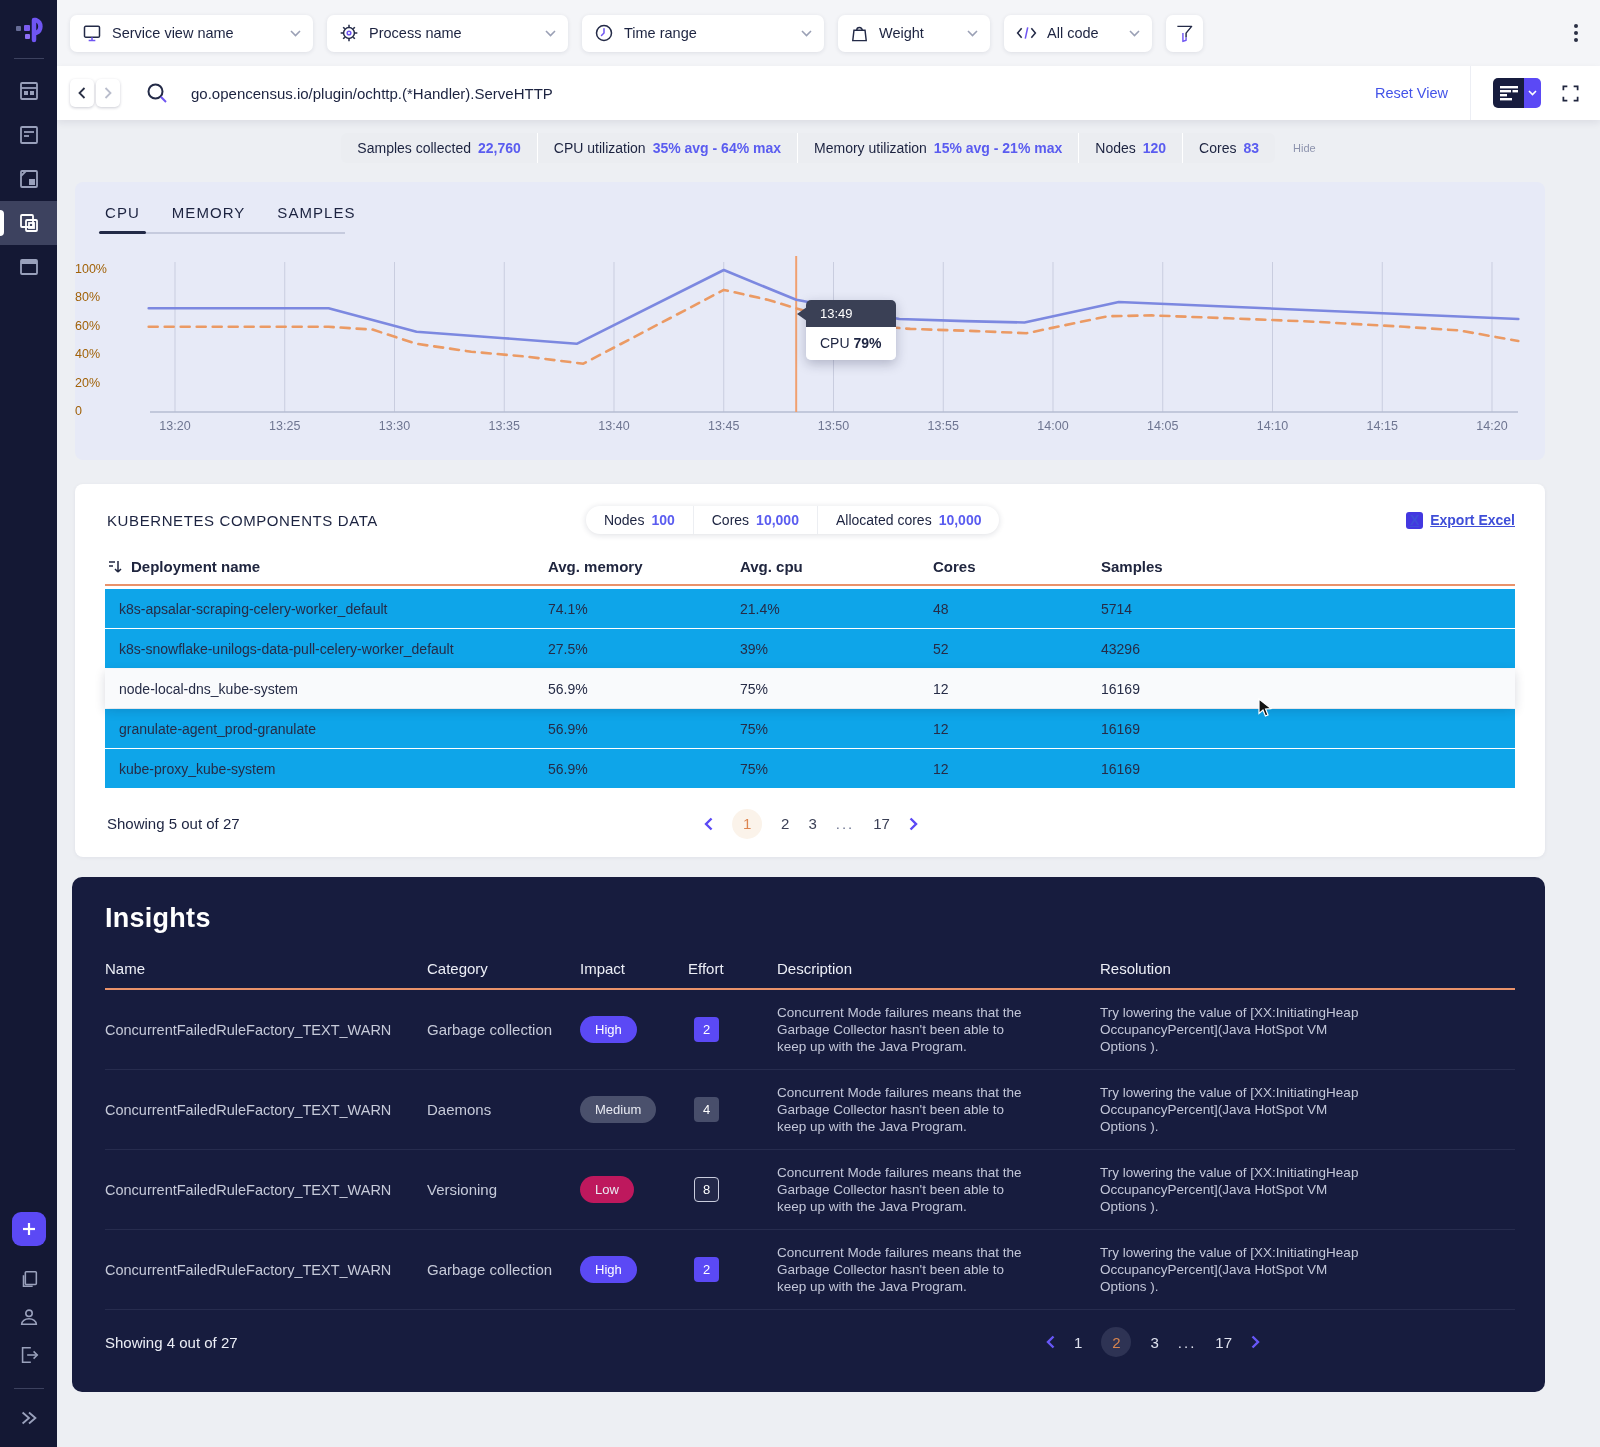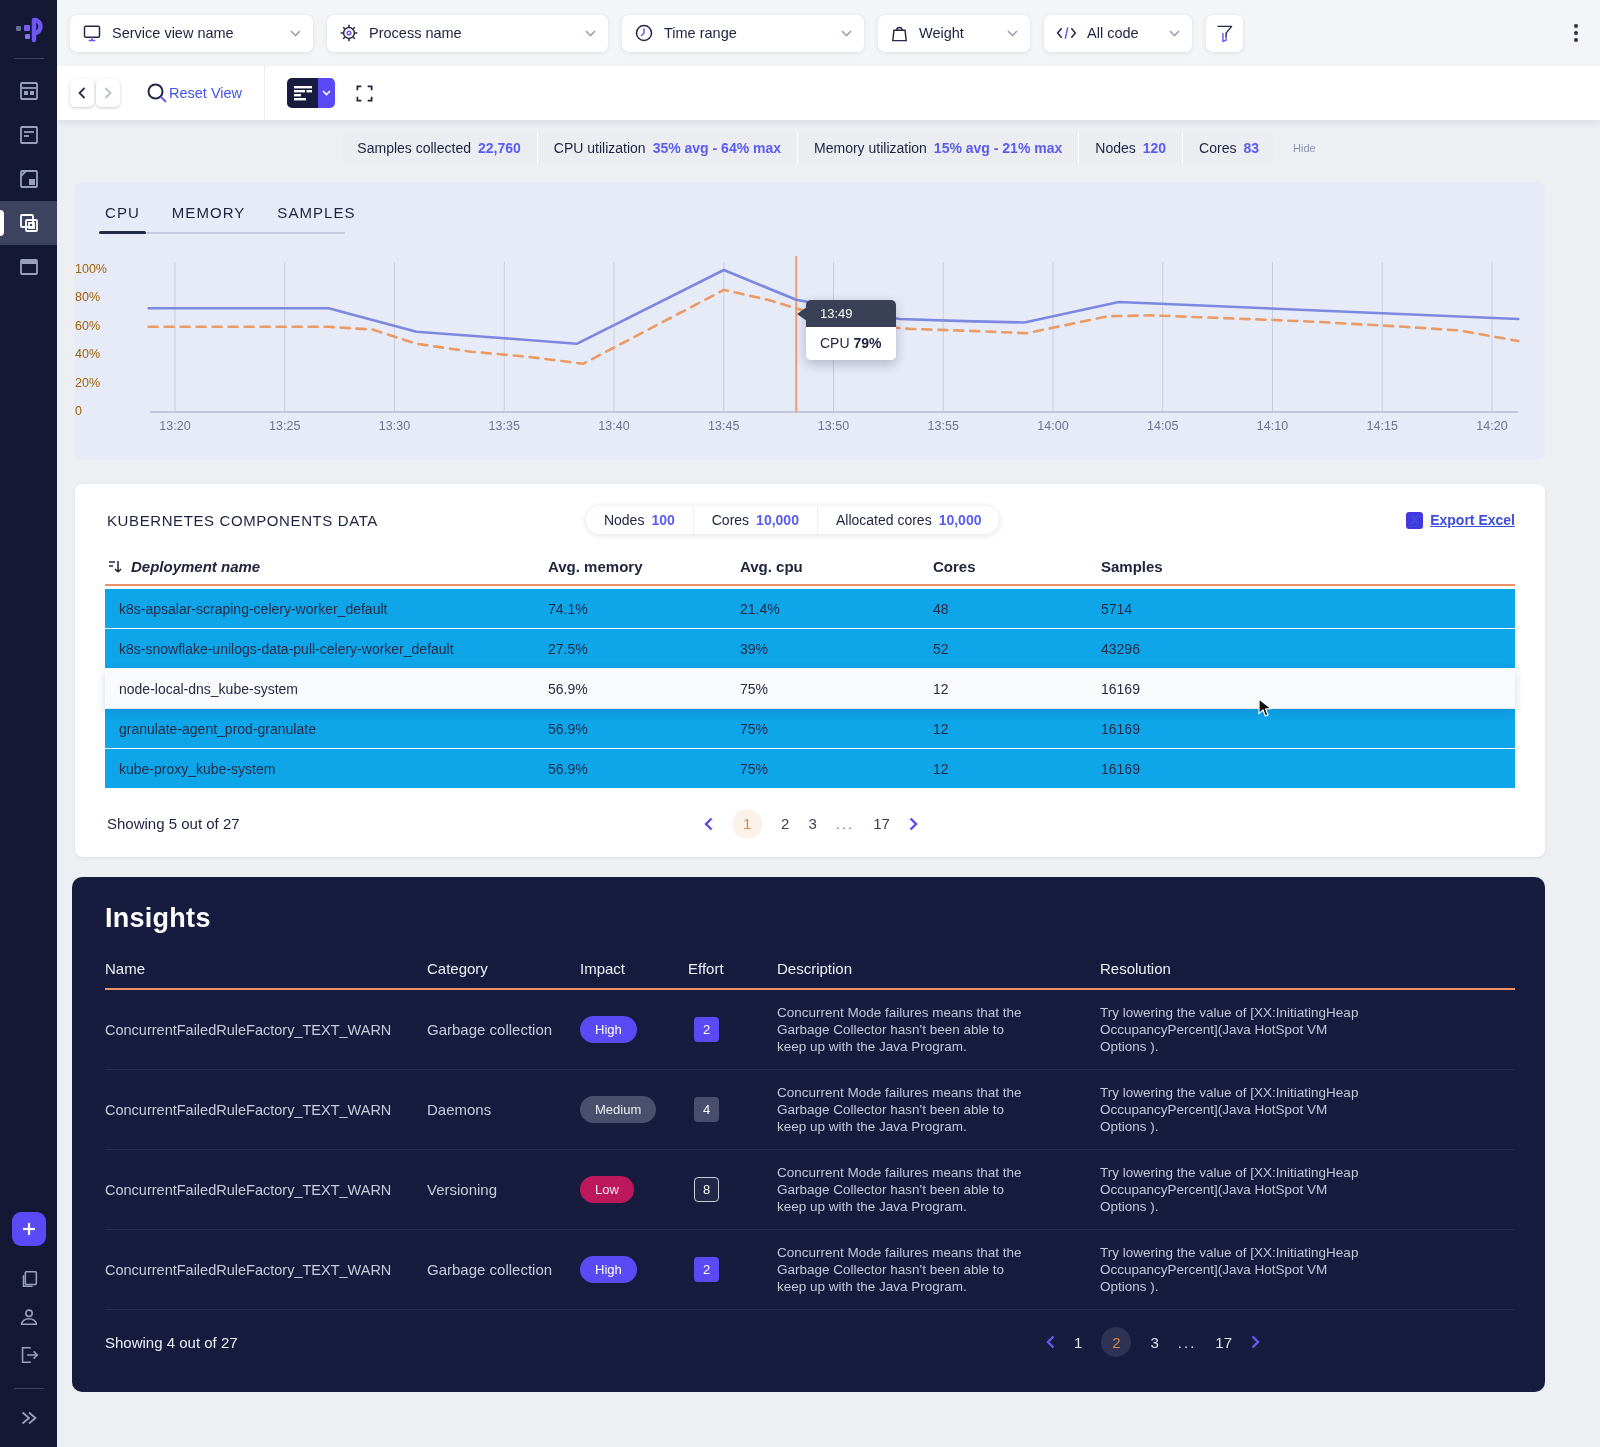--- a/index.html
+++ b/index.html
@@ -71,21 +71,21 @@
   .k8s-pills { display:flex; background:#fff; border-radius:999px; box-shadow:0 1px 6px rgba(20,25,60,.14); margin-left:208px; overflow:hidden; }
   .kpill { display:flex; align-items:center; padding:6px 18px; border-right:1px solid #eceef2; white-space:nowrap; }
   .kpill:last-child { border-right:none; }
   .kpill .sl { font-size:14px; color:#1c2340; }
   .kpill .sv { font-size:14px; color:#5a5cf0; font-weight:600; margin-left:7px; }
   .export { margin-left:auto; display:flex; align-items:center; gap:7px; cursor:pointer; }
   .export span { color:#3f4ed8; font-size:14px; font-weight:700; text-decoration:underline; }
   .xlicon { width:17px; height:17px; background:#4338e0; border-radius:3px; color:#fff; font-size:11px; font-weight:700; display:flex; align-items:center; justify-content:center; }
   .k8s-grid { display:grid; grid-template-columns:443px 192px 193px 168px 1fr; align-items:center; }
   .k8s-cols { margin:16px 30px 0 30px; height:32px; font-size:15px; font-weight:700; color:#20263f; }
-  .k8s-cols .c-name { display:flex; align-items:flex-end; gap:8px; padding-left:2px;font-style:italic; }
+  .k8s-cols .c-name { display:flex; align-items:flex-end; gap:8px; padding-left:2px; }
   .k8s-rule { height:2px; background:#e9926a; margin:2px 30px 3px 30px; }
   .k8s-rows { margin:0 30px; }
   .k8s-row { height:39px; margin-bottom:1px; background:#0ea5e9; font-size:14px; color:#262c47; cursor:pointer; }
   .k8s-row > div:first-child { padding-left:14px; }
   .k8s-row.hovered { background:#f9fafc; box-shadow:0 3px 10px rgba(20,25,60,.16); position:relative; z-index:1; }
   .k8s-foot { position:relative; margin:27px 30px 0 32px; display:flex; align-items:center; }
   .showing { font-size:15px; color:#1c2340; }
   .pager { position:absolute; left:50%; transform:translateX(-50%); display:flex; align-items:center; gap:19px; }
   .pg { font-size:15px; color:#3a3f55; cursor:pointer; }
   .pg.dots { color:#6e7591; letter-spacing:2px; cursor:default; }
@@ -218,21 +218,21 @@
           <line x1="12" y1="17" x2="12" y2="21" stroke="#6f55f2" stroke-width="1.8"></line>
           <line x1="8" y1="21" x2="16" y2="21" stroke="#6f55f2" stroke-width="1.8"></line>
         </svg>
       <span class="lbl">Service view name</span>
       <span class="chev">
           <svg width="11" height="7" viewBox="0 0 11 7" fill="none" stroke="currentColor" stroke-width="1.6">
             <path d="M1 1 l4.5 4.5 L10 1"></path>
           </svg>
         </span>
     </div>
-    <div class="dd" style="width:281px">
+    <div class="dd" style="width:241px">
       <svg width="20" height="20" viewBox="0 0 24 24" fill="none">
           <circle cx="12" cy="12" r="6.5" stroke="#232a47" stroke-width="1.8"></circle>
           <circle cx="12" cy="12" r="2.2" stroke="#6f55f2" stroke-width="1.8"></circle>
           <g stroke="#232a47" stroke-width="1.8">
             <line x1="12" y1="2" x2="12" y2="5"></line>
             <line x1="12" y1="19" x2="12" y2="22"></line>
             <line x1="2" y1="12" x2="5" y2="12"></line>
             <line x1="19" y1="12" x2="22" y2="12"></line>
             <line x1="5" y1="5" x2="7" y2="7"></line>
             <line x1="17" y1="17" x2="19" y2="19"></line>
@@ -307,20 +307,21 @@
       <div class="navbtn fwd">
           <svg width="8" height="12" viewBox="0 0 8 12" fill="none" stroke="currentColor" stroke-width="1.8">
             <path d="M1.5 1 l5 5 -5 5"></path>
           </svg>
         </div>
     </div>
     <svg width="24" height="24" viewBox="0 0 24 24" fill="none" stroke-width="2">
         <circle cx="10.5" cy="10.5" r="7" stroke="#232a47"></circle>
         <line x1="15.8" y1="15.8" x2="21" y2="21" stroke="#6f55f2"></line>
       </svg>
+    <div class="query">go.opencensus.io/plugin/ochttp.(*Handler).ServeHTTP</div>
     <div class="reset-view">Reset View</div>
     <div class="vdiv"></div>
     <div class="flame-btn">
       <div class="flame-dark">
         <svg width="20" height="16" viewBox="0 0 20 16">
             <g fill="#fff">
               <rect x="1" y="1" width="18" height="2.4"></rect>
               <rect x="1" y="5" width="11" height="2.4"></rect>
               <rect x="13.5" y="5" width="5.5" height="2.4"></rect>
               <rect x="1" y="9" width="7" height="2.4"></rect>

